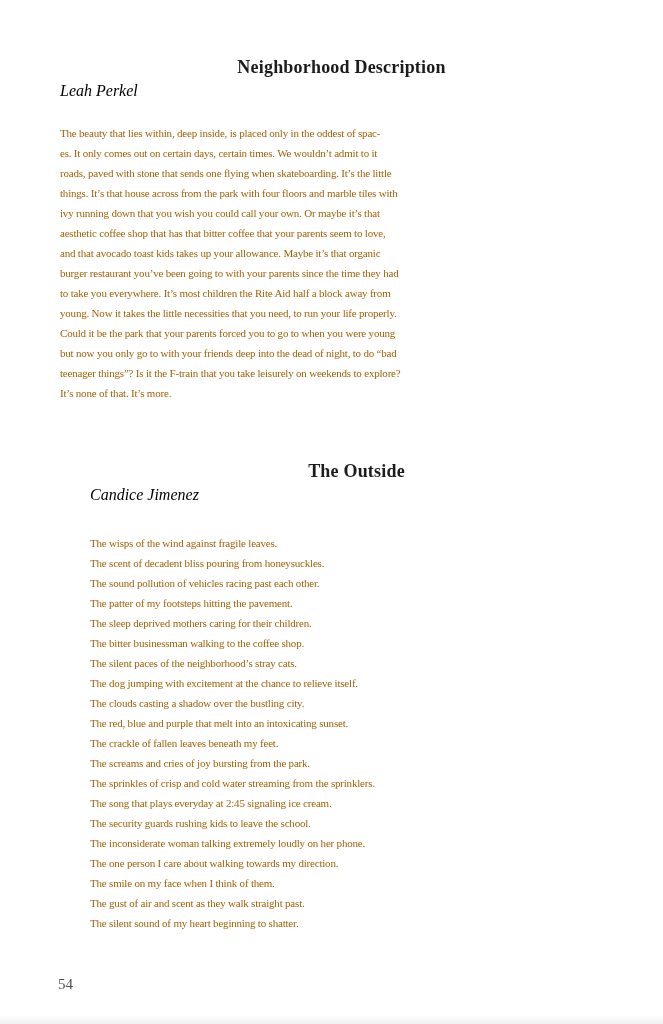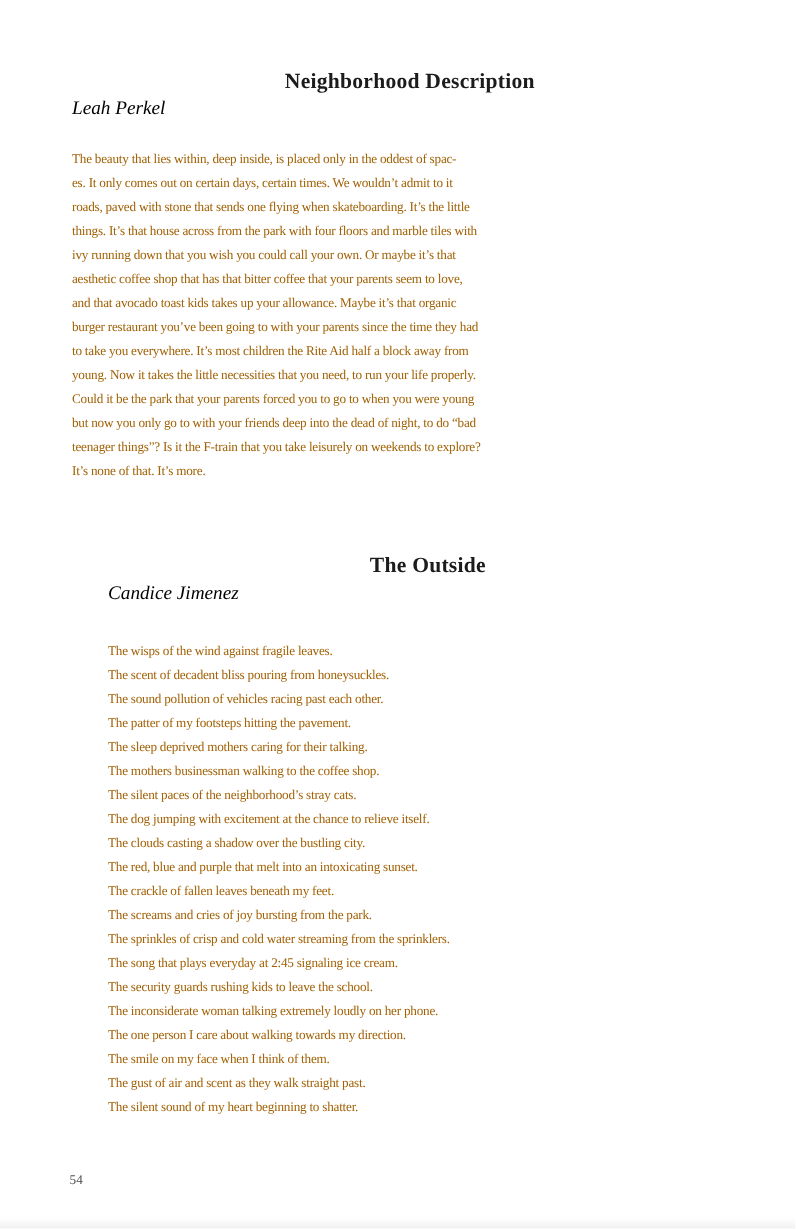--- a/index.html
+++ b/index.html
@@ -52,21 +52,21 @@
     margin-left: 30px;
     margin-top: 57px;
   }
   .piece-2 .text-block {
     margin-top: 28px;
   }
   .page-number {
     position: absolute;
     left: 58px;
     top: 976px;
-    font-size: 11px;
+    font-size: 15px;
     line-height: 16px;
     color: #4f4f4f;
   }
   .scan-edge {
     position: absolute;
     left: 0;
     right: 0;
     bottom: 0;
     height: 9px;
     background: linear-gradient(to bottom, rgba(0,0,0,0.0), rgba(0,0,0,0.06));
@@ -100,22 +100,22 @@
     </section>
 
     <section class="piece piece-2">
       <h1 class="piece-title">The Outside</h1>
       <div class="piece-author">Candice Jimenez</div>
       <div class="text-block poem">
           <div class="line">The wisps of the wind against fragile leaves.</div>
           <div class="line">The scent of decadent bliss pouring from honeysuckles.</div>
           <div class="line">The sound pollution of vehicles racing past each other.</div>
           <div class="line">The patter of my footsteps hitting the pavement.</div>
-          <div class="line">The sleep deprived mothers caring for their talking.</div>
-          <div class="line">The mothers businessman walking to the coffee shop.</div>
+          <div class="line">The sleep deprived mothers caring for their children.</div>
+          <div class="line">The bitter businessman walking to the coffee shop.</div>
           <div class="line">The silent paces of the neighborhood’s stray cats.</div>
           <div class="line">The dog jumping with excitement at the chance to relieve itself.</div>
           <div class="line">The clouds casting a shadow over the bustling city.</div>
           <div class="line">The red, blue and purple that melt into an intoxicating sunset.</div>
           <div class="line">The crackle of fallen leaves beneath my feet.</div>
           <div class="line">The screams and cries of joy bursting from the park.</div>
           <div class="line">The sprinkles of crisp and cold water streaming from the sprinklers.</div>
           <div class="line">The song that plays everyday at 2:45 signaling ice cream.</div>
           <div class="line">The security guards rushing kids to leave the school.</div>
           <div class="line">The inconsiderate woman talking extremely loudly on her phone.</div>

